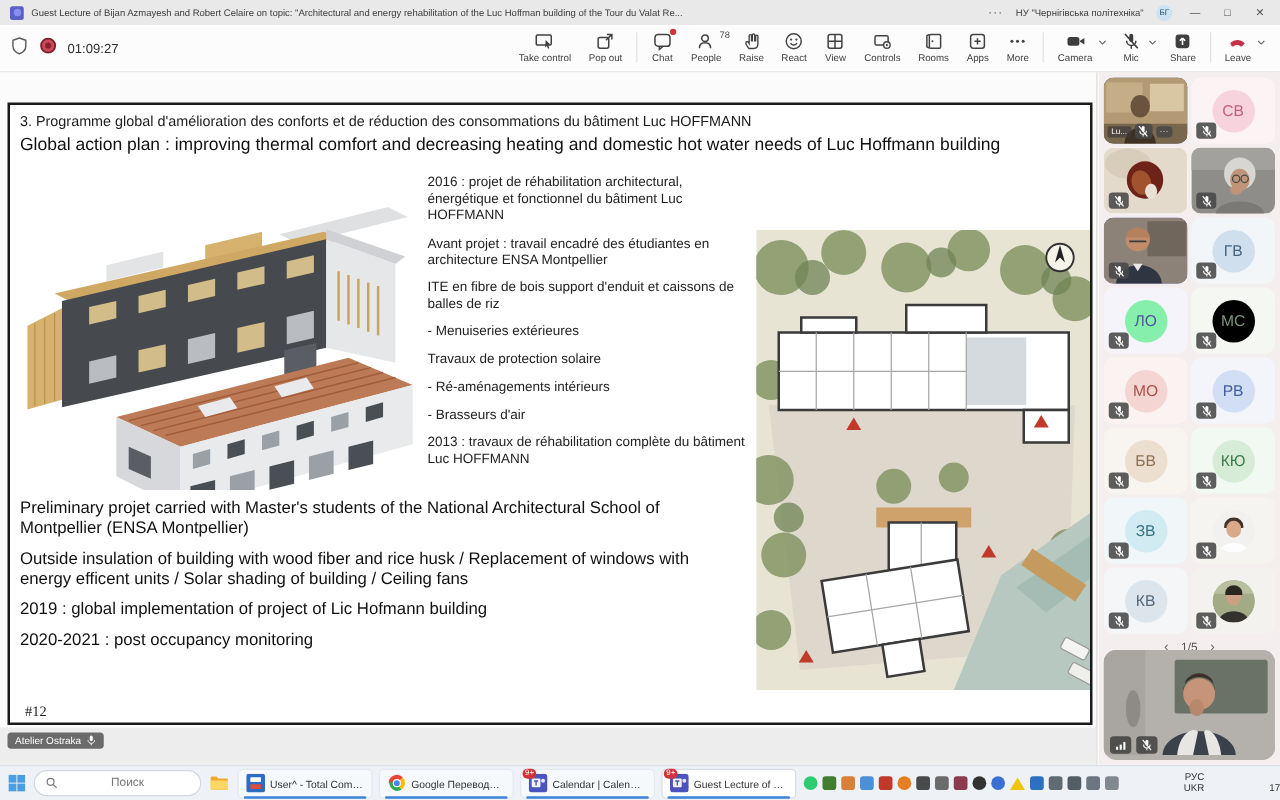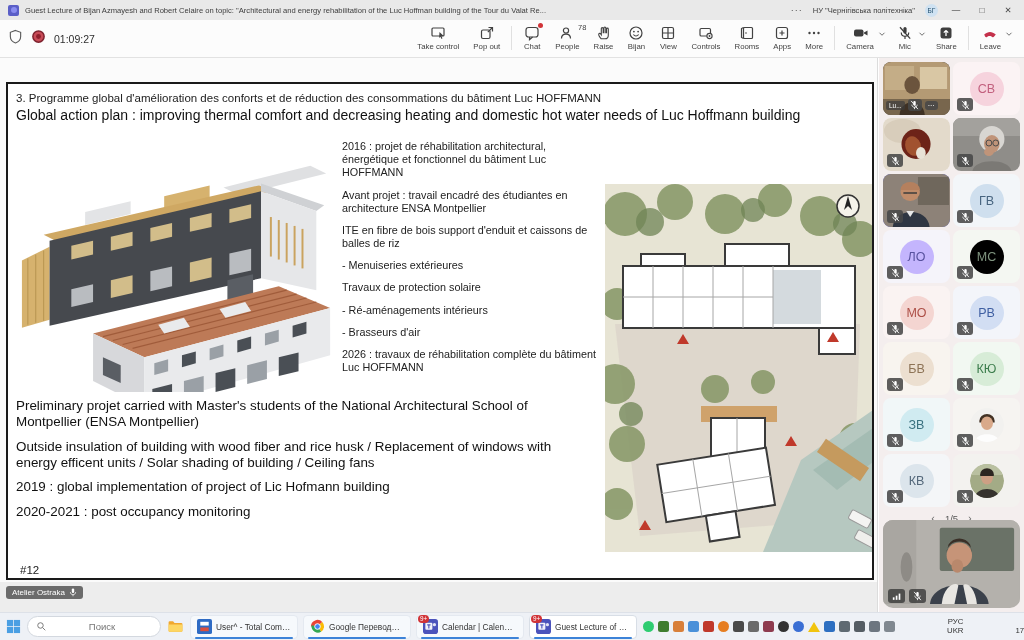--- a/index.html
+++ b/index.html
@@ -39,21 +39,21 @@
   
   .slide { position:absolute; left:6px; top:24px; width:868px; height:498px; background:#fff; border:2px solid #1a1a1a; overflow:hidden; }
   .fr-title { position:absolute; left:8px; top:8px; width:850px; font-size:11.5px; color:#1c1c1c; }
   .en-title { position:absolute; left:8px; top:23px; width:856px; font-size:14px; color:#111; }
   .buildings { position:absolute; left:8px; top:46px; width:326px; height:262px; }
   .fr-col { position:absolute; left:334px; top:56px; width:258px; }
   .fr-col p { font-size:10.8px; color:#222; line-height:1.22; margin-bottom:9px; }
   .plan { position:absolute; left:597px; top:100px; width:268px; height:368px; }
   .en-block { position:absolute; left:8px; top:314px; width:578px; }
   .en-block p { font-size:13.4px; color:#111; line-height:1.22; margin-bottom:8px; }
-  .slide-num { position:absolute; left:12px; bottom:2px; font-size:11.5px; color:#222; }
+  .slide-num { position:absolute; left:12px; bottom:2px; font-size:11.5px; color:#222;font-family:Liberation Serif, serif; }
 
   
   .sidebar { position:absolute; right:0; top:0; width:145px; bottom:0; background:#f4eeee; }
   .tiles { display:grid; grid-template-columns:1fr 1fr; gap:3px; padding:4px 4px 0; }
   .tile { height:53px; border-radius:8px; position:relative; overflow:hidden; background:#fff; }
   .tile svg.art { position:absolute; inset:0; width:100%; height:100%; }
   .tile .circle { position:absolute; left:50%; top:50%; transform:translate(-50%,-50%); width:34px; height:34px; border-radius:50%; display:flex; align-items:center; justify-content:center; font-size:12.5px; font-weight:500; overflow:hidden; }
   .micbadge { position:absolute; left:4px; bottom:4px; width:16px; height:13px; border-radius:3px; background:rgba(72,72,72,.88); display:flex; align-items:center; justify-content:center; z-index:3; }
   .tile .namebar { position:absolute; left:3px; bottom:4px; right:3px; display:flex; align-items:center; gap:3px; z-index:4; }
   .tile .namebar .nm { color:#fff; font-size:6.5px; background:rgba(60,60,60,.7); border-radius:2px; padding:1px 3px; }
@@ -164,21 +164,21 @@
         </div>
         <div class="tbtn">
           <div class="ic">
             <svg width="16" height="16" viewBox="0 0 16 16">
               <circle cx="8" cy="8" r="6" fill="none" stroke="#424242" stroke-width="1.2"></circle>
               <circle cx="5.9" cy="6.6" r=".9" fill="#424242"></circle>
               <circle cx="10.1" cy="6.6" r=".9" fill="#424242"></circle>
               <path d="M5.4 9.5 c.7 1 1.6 1.5 2.6 1.5 s1.9-.5 2.6-1.5" fill="none" stroke="#424242" stroke-width="1.1"></path>
             </svg>
           </div>
-          <div class="lbl">Bijan</div>
+          <div class="lbl">React</div>
         </div>
         <div class="tbtn">
           <div class="ic">
             <svg width="16" height="16" viewBox="0 0 16 16">
               <rect x="2.5" y="2.5" width="11" height="11" rx="1.5" fill="none" stroke="#424242" stroke-width="1.2"></rect>
               <path d="M8 2.5 V13.5 M2.5 8 H13.5" stroke="#424242" stroke-width="1.2"></path>
             </svg>
           </div>
           <div class="lbl">View</div>
         </div>
@@ -341,21 +341,21 @@
         </div>
 
         <div class="fr-col" id="fr-col">
             <p>2016 : projet de réhabilitation architectural, énergétique et fonctionnel du bâtiment Luc HOFFMANN</p>
             <p>Avant projet : travail encadré des étudiantes en architecture ENSA Montpellier</p>
             <p>ITE en fibre de bois support d'enduit et caissons de balles de riz</p>
             <p>- Menuiseries extérieures</p>
             <p>Travaux de protection solaire</p>
             <p>- Ré-aménagements intérieurs</p>
             <p>- Brasseurs d'air</p>
-            <p>2026 : travaux  de réhabilitation complète du bâtiment Luc HOFFMANN</p>
+            <p>2013 : travaux  de réhabilitation complète du bâtiment Luc HOFFMANN</p>
           </div>
 
         <div class="plan">
           <svg width="268" height="368" viewBox="0 0 268 368">
             <rect width="268" height="368" fill="#e7e4d4"></rect>
             <polygon points="10,140 255,140 248,335 35,352" fill="#ddd6cb" opacity=".95"></polygon>
             <g fill="#8a9a6b" opacity=".9">
               <circle cx="20" cy="30" r="22"></circle>
                 <circle cx="70" cy="18" r="18"></circle>
                 <circle cx="120" cy="30" r="20"></circle>
@@ -538,21 +538,21 @@
             <div class="circle" style="background: rgb(207, 223, 238); color: rgb(71, 100, 127);">ГВ</div>
             <div class="micbadge">
               <svg width="9" height="10" viewBox="0 0 12 13">
                 <rect x="4.4" y="1" width="3.2" height="6" rx="1.6" fill="#fff"></rect>
                 <path d="M2.5 6 c0 2.2 1.5 3.6 3.5 3.6 S9.5 8.2 9.5 6 M6 9.6 V12" stroke="#fff" stroke-width="1.1" fill="none"></path>
                 <line x1="1.5" y1="1" x2="10.5" y2="12" stroke="#fff" stroke-width="1.2"></line>
               </svg>
             </div>
           </div>
           <div class="tile" style="background: rgb(245, 244, 250);">
-            <div class="circle" style="background: #c4b5fd; color: rgb(87, 81, 158);">ЛО</div>
+            <div class="circle" style="background: #86efac; color: rgb(87, 81, 158);">ЛО</div>
             <div class="micbadge">
               <svg width="9" height="10" viewBox="0 0 12 13">
                 <rect x="4.4" y="1" width="3.2" height="6" rx="1.6" fill="#fff"></rect>
                 <path d="M2.5 6 c0 2.2 1.5 3.6 3.5 3.6 S9.5 8.2 9.5 6 M6 9.6 V12" stroke="#fff" stroke-width="1.1" fill="none"></path>
                 <line x1="1.5" y1="1" x2="10.5" y2="12" stroke="#fff" stroke-width="1.2"></line>
               </svg>
             </div>
           </div>
           <div class="tile" style="background: rgb(244, 247, 242);">
             <div class="circle" style="background: #000000; color: rgb(127, 148, 127);">МС</div>

